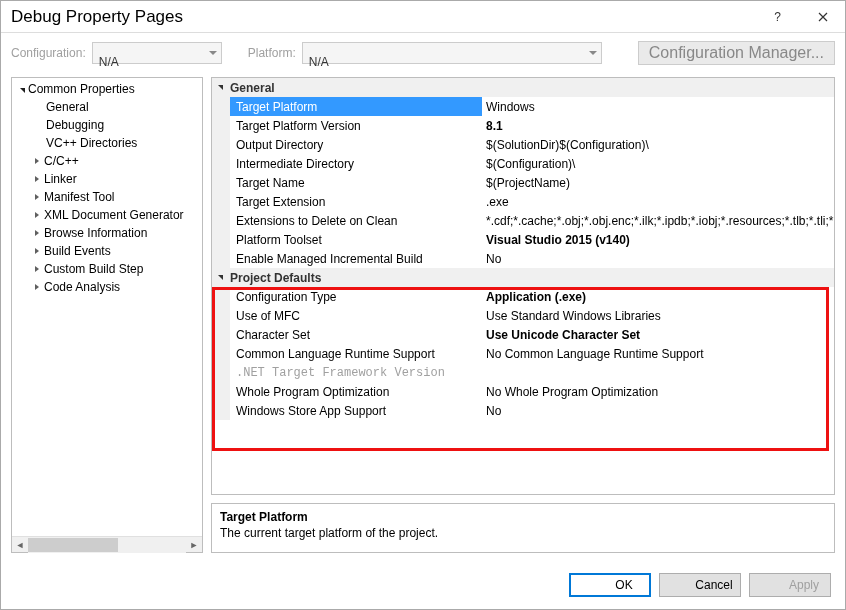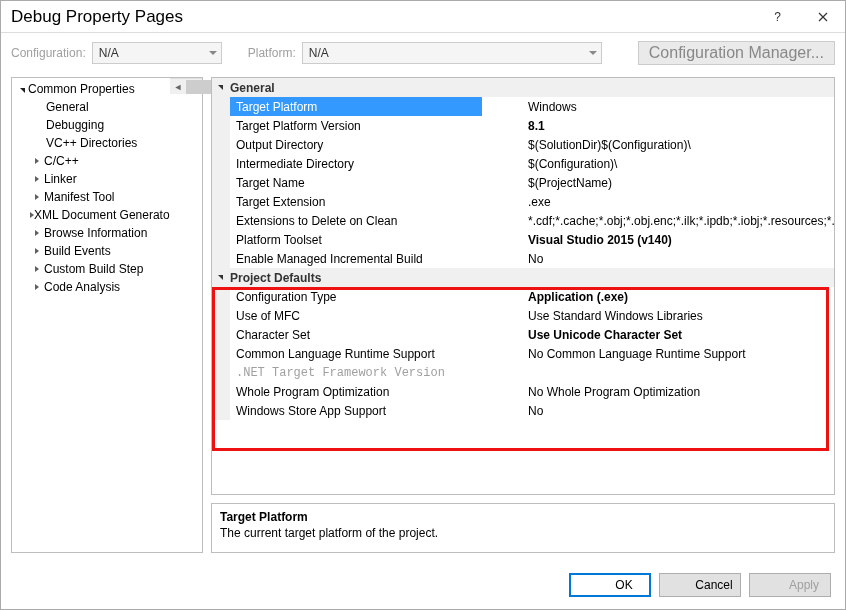--- a/index.html
+++ b/index.html
@@ -37,24 +37,24 @@
     gap: 6px;
     padding: 8px 10px;
     color: #999;
   }
   .configrow .lbl { color: #a0a0a0; }
   .combo {
     border: 1px solid #ccc;
     background: #f5f5f5;
     color: #333;
     height: 22px;
-    padding: 0 20px 0 6px;
+    padding: 12px 20px 0 6px;
     position: relative;
     display: inline-flex;
-    align-items: center;
+    align-items: flex-start;
   }
   .combo .chev {
     position: absolute; right: 4px; top: 50%; transform: translateY(-50%);
     border-left: 4px solid transparent;
     border-right: 4px solid transparent;
     border-top: 4px solid #888;
   }
   .cm-btn {
     border: 1px solid #ccc;
     background: #eaeaea;
@@ -69,21 +69,21 @@
     display: flex;
     gap: 8px;
     padding: 4px 10px 0 10px;
     height: 480px;
   }
   
   .treewrap {
     width: 192px;
     border: 1px solid #bdbdbd;
     display: flex;
-    flex-direction: row;
+    flex-direction: column;
     background: #fff;
   }
   .tree {
     flex: 1;
     overflow: hidden;
     padding: 2px 0;
   }
   .tree-row {
     display: flex;
     align-items: center;
@@ -179,21 +179,20 @@
     flex-shrink: 0;
   }
   .grid-row .valcell {
     flex: 1;
     padding: 1px 4px;
     display: flex; align-items: center;
     overflow: hidden;
     white-space: nowrap;
     text-overflow: clip;
     min-width: 0;
-    margin-left: 42px;
   }
   .grid-row.sel .namecell { background: #3399ff; color: #fff; }
   .grid-row.sel .valcell { background: #fff; }
   .grid-row .dim { color: #a0a0a0; font-family: Liberation Mono, monospace; }
   .grid-row .bold { font-weight: bold; }
   .redbox {
     position: absolute;
     border: 3px solid #e11;
     left: 0px;
     top: 209px;

